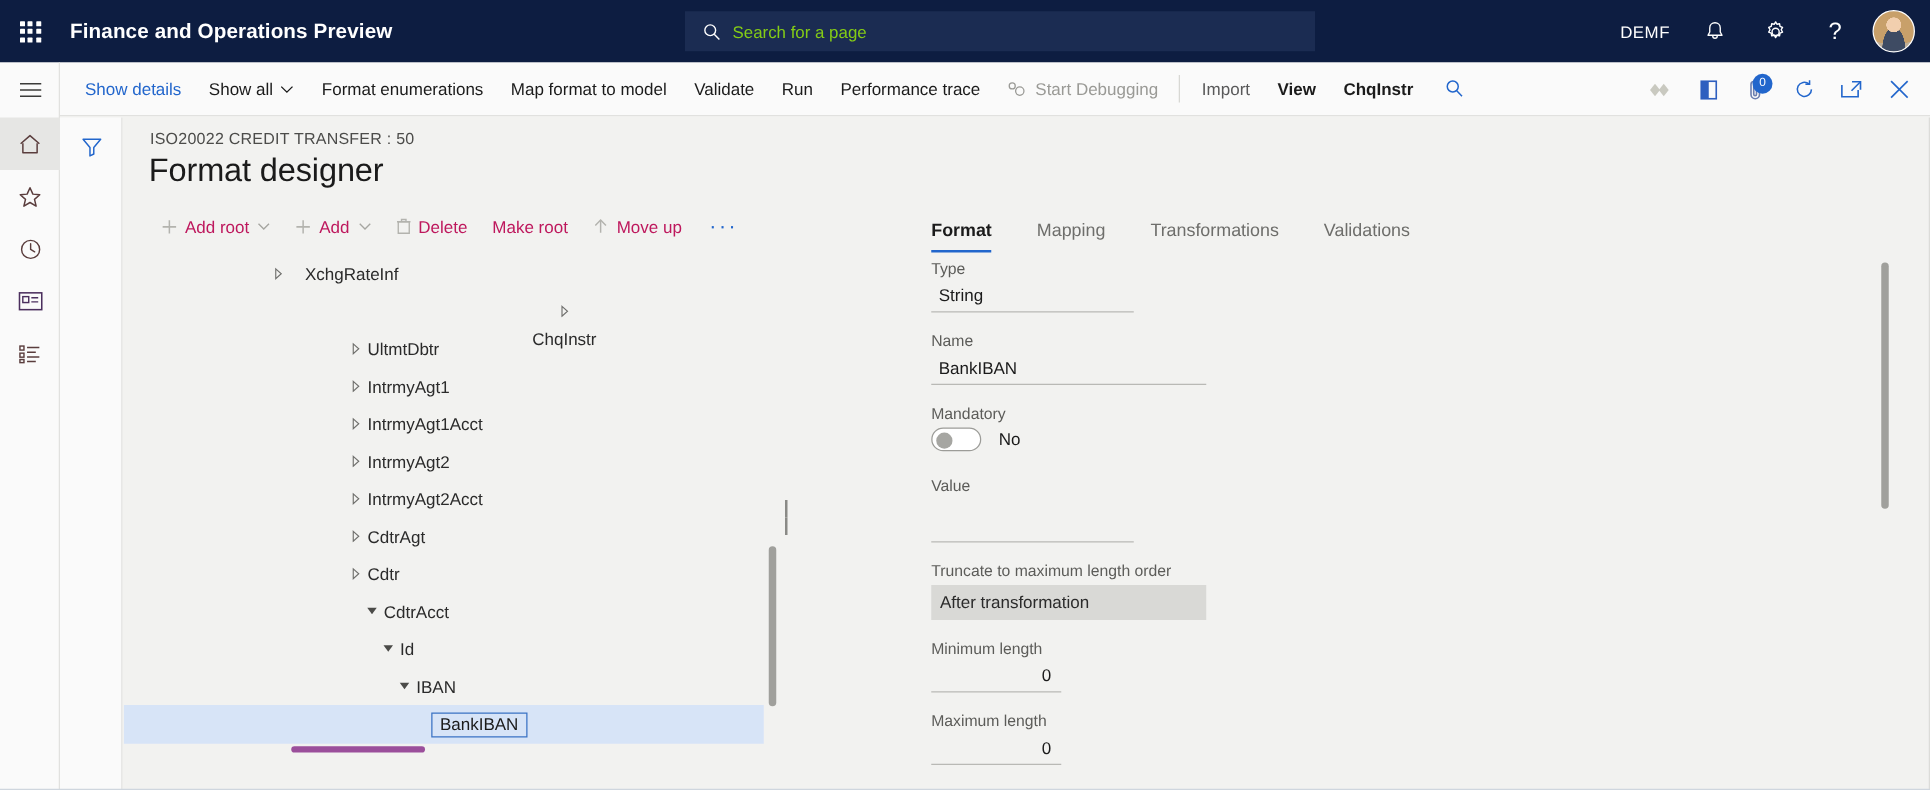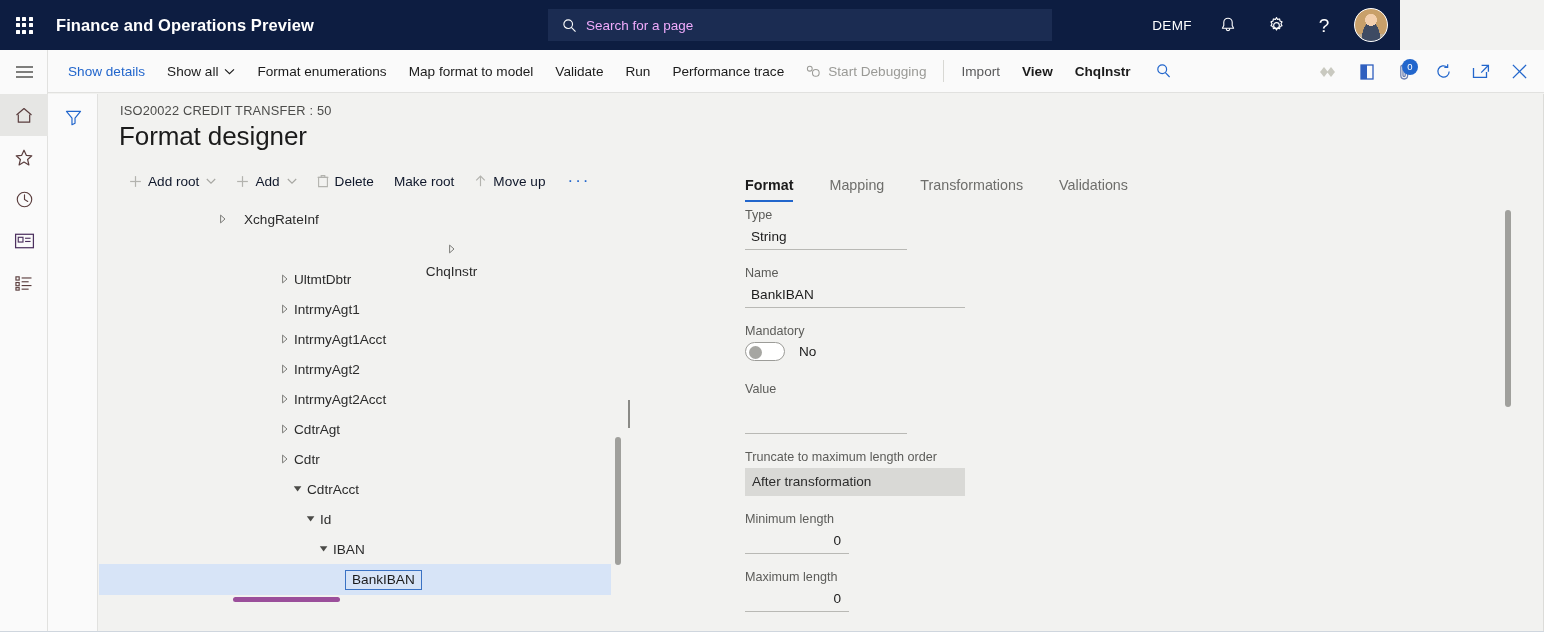--- a/index.html
+++ b/index.html
@@ -7,21 +7,21 @@
     width: 1544px; height: 632px;
     overflow: hidden;
     font-family: "Liberation Sans", sans-serif;
     background: #f2f2f0;
     -webkit-font-smoothing: antialiased;
   }
 
   
   .topbar {
     position: absolute; top: 0; left: 0;
-    width: 1400px; height: 50px;
+    width: 1544px; height: 50px;
     background: #0d1d41;
     display: flex; align-items: center;
   }
   .waffle {
     width: 48px; height: 50px;
     display: flex; align-items: center; justify-content: center;
     cursor: pointer;
   }
   .waffle-grid {
     display: grid;
@@ -41,21 +41,21 @@
   .searchbox {
     position: absolute; left: 548px; top: 9px;
     width: 504px; height: 32px;
     background: #1b2c52;
     display: flex; align-items: center;
     padding-left: 14px;
     cursor: text;
   }
   .searchbox .mag { margin-right: 9px; display:flex; }
   .searchbox span.ph {
-    color: #f0abfc; font-size: 13.5px; white-space: nowrap;
+    color: #84cc16; font-size: 13.5px; white-space: nowrap;
   }
   .topright {
     position: absolute; right: 0; top: 0; height: 50px;
     display: flex; align-items: center; gap: 0;
   }
   .tr-item {
     height: 50px; display: flex; align-items: center; justify-content: center;
     color: #fff; cursor: pointer;
   }
   .tr-company { padding: 0 12px; font-size: 13.5px; letter-spacing: .4px;}
@@ -156,21 +156,21 @@
     letter-spacing: -.1px;
   }
 
   
   .subtoolbar {
     position: absolute; left: 20px; top: 72px;
     display: flex; align-items: center; height: 30px;
   }
   .tb-item {
     display: flex; align-items: center;
-    font-size: 13.6px; color: #0f172a;
+    font-size: 13.6px; color: #be185d;
     padding: 0 10px; height: 30px; cursor: default;
     white-space: nowrap;
   }
   .tb-item .gl { margin-right: 6px; display: flex; }
   .tb-item .cv { margin-left: 7px; display:flex;}
   .tb-ellipsis {
     color: #2266cc; font-size: 17px; padding: 0 12px;
     letter-spacing: 2px; cursor: pointer; line-height: 10px;
   }
 

